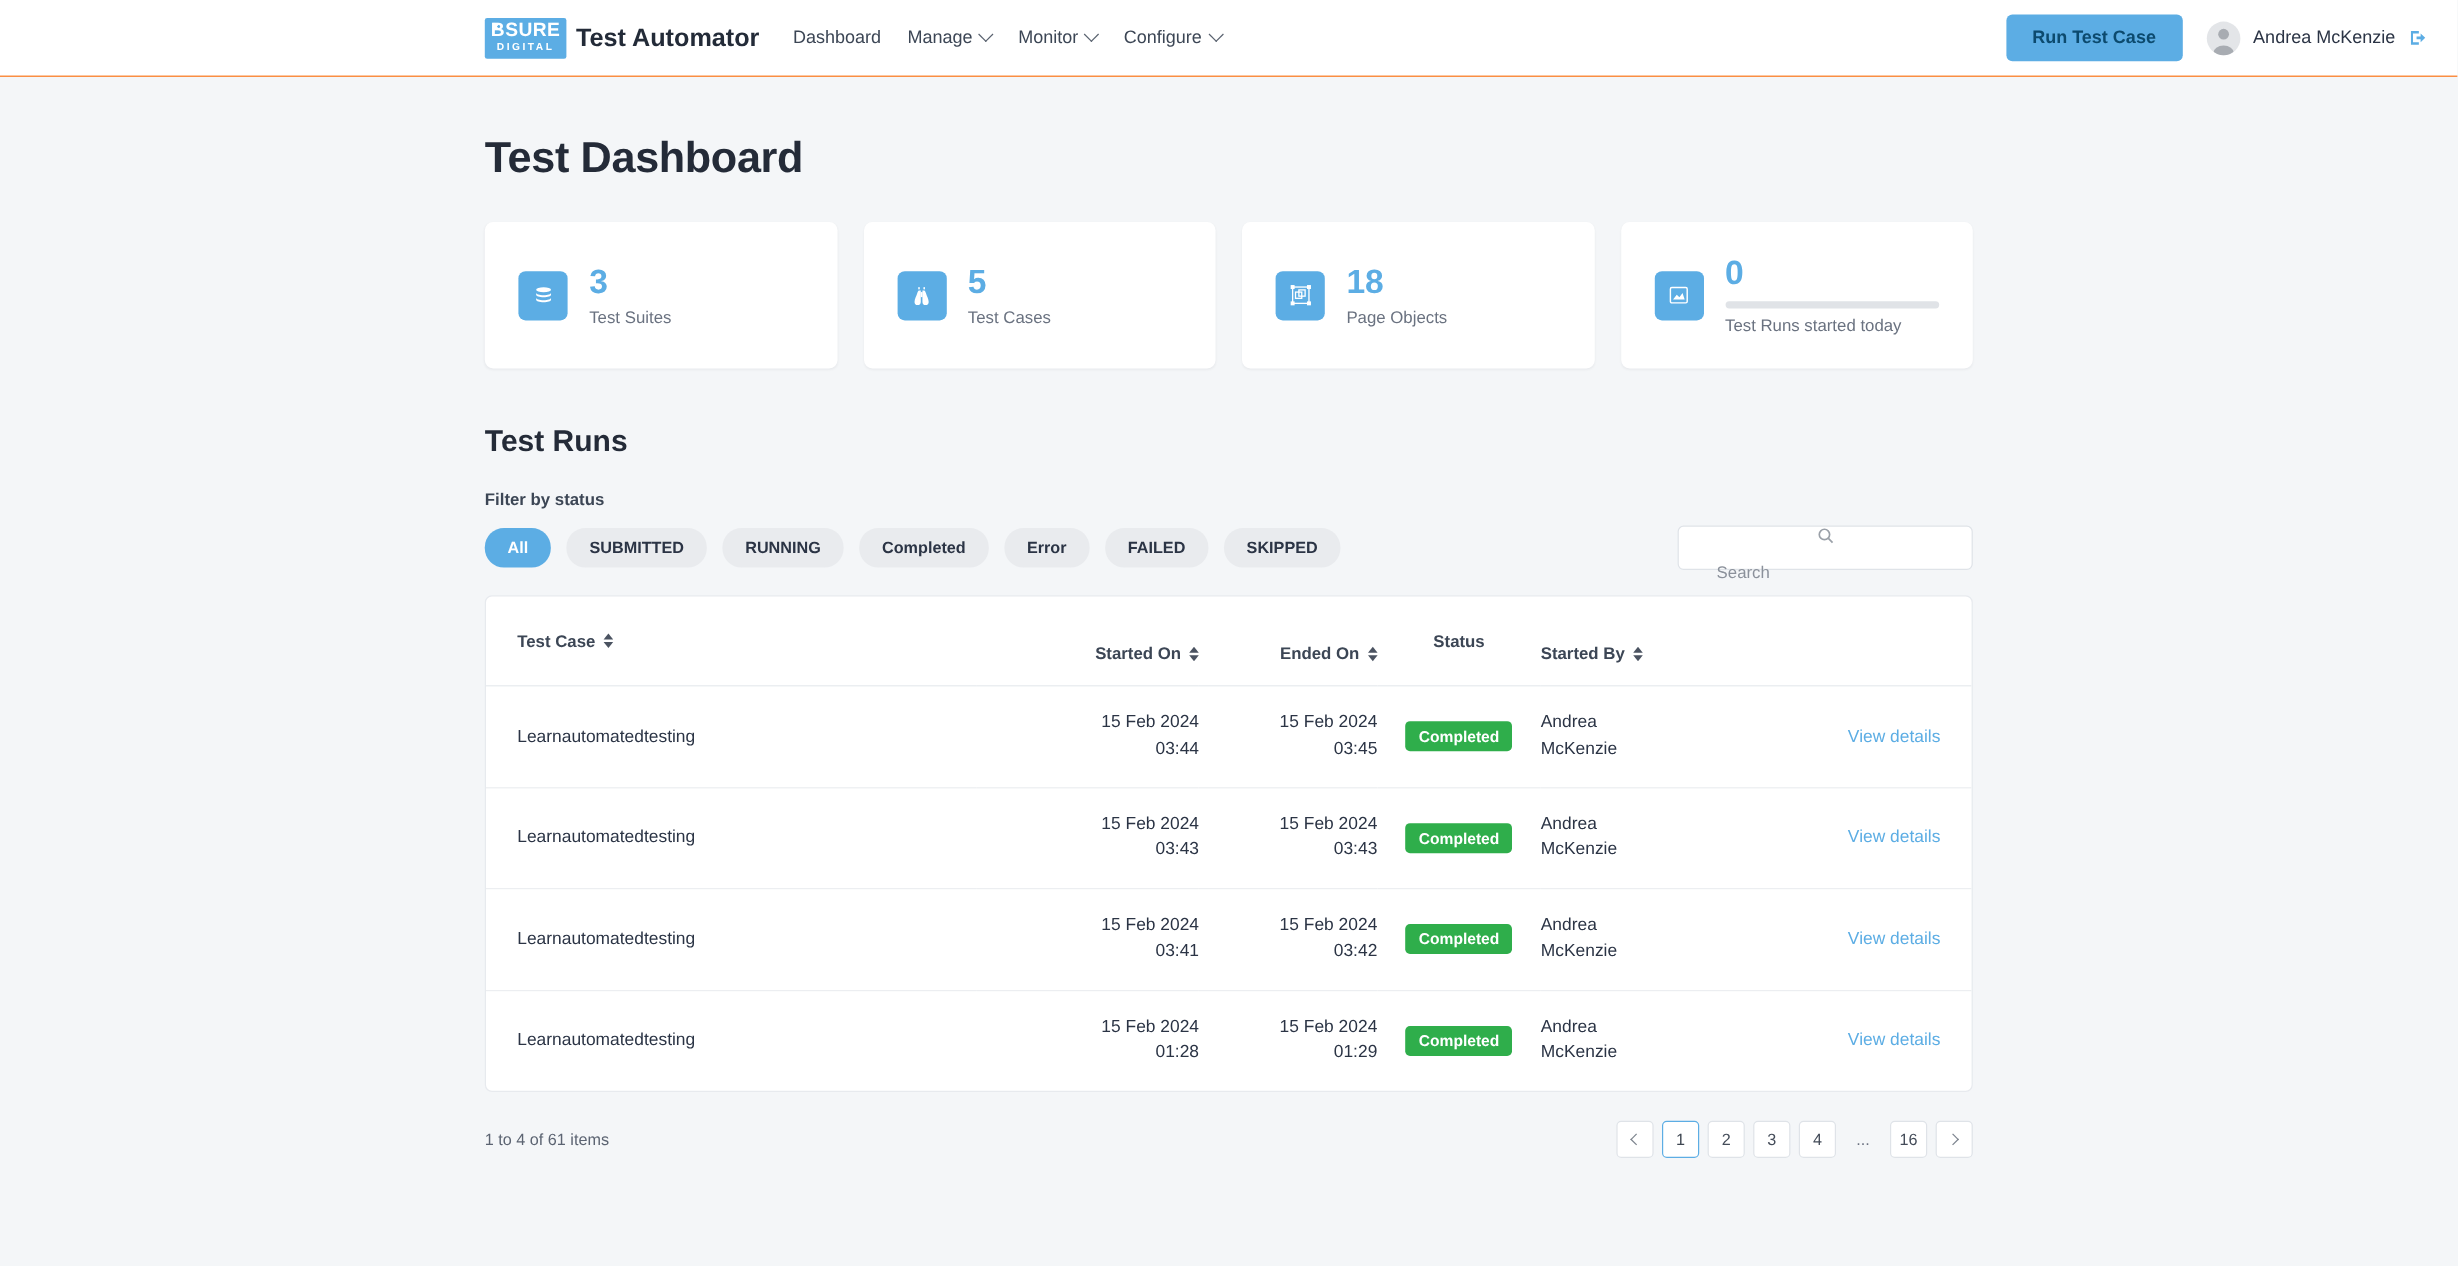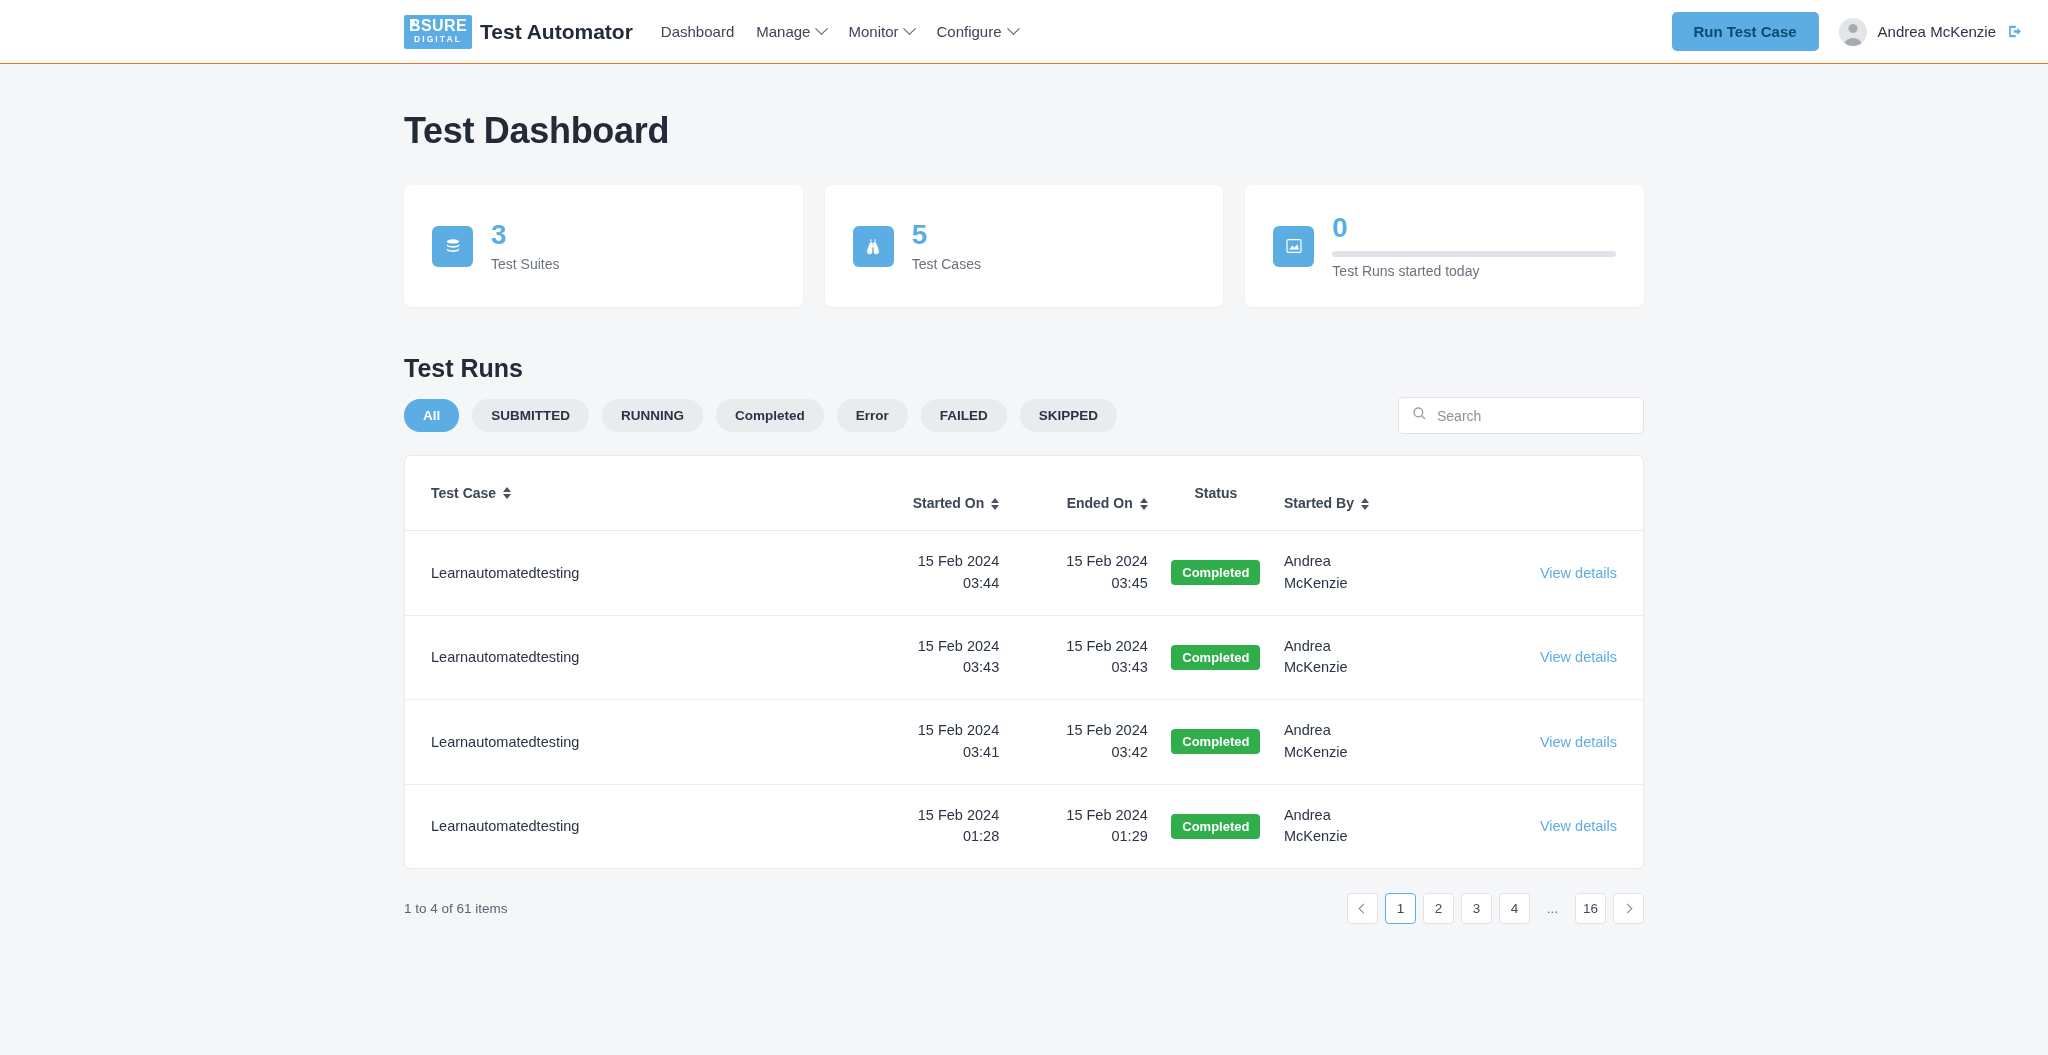--- a/index.html
+++ b/index.html
@@ -133,21 +133,21 @@
     background: #e9ebee; color: #2b3445;
     font-size: 13.5px; font-weight: bold;
     padding: 9px 19px; cursor: pointer; white-space: nowrap;
     font-family: "Liberation Sans", sans-serif;
   }
   .pill.active { background: #5cade4; color: #ffffff; text-align: center; }
   .search-wrap {
     margin-left: auto;
     width: 246px; height: 37px;
     background: #ffffff; border: 1px solid #dfe3e8; border-radius: 5px;
-    display: flex; align-items: center; gap: 10px; padding: 0 13px;
+    display: flex; align-items: center; gap: 10px; padding: 0 13px; flex-direction: column;
   }
   .search-input {
     border: none; outline: none; flex: 1; font-size: 14px; color: #2b3445;
     font-family: "Liberation Sans", sans-serif; background: transparent;
   }
   .search-input::placeholder { color: #8b919b; }
 
   
   .table-card {
     margin-top: 21px; background: #ffffff;
@@ -290,38 +290,56 @@
           <path d="M12.0 6.0h-1.3v9.6a2.6 2.6 0 0 0 5.2 0c0-2.4-1.6-5.2-2.2-7.1-.2-.7-.7-2.5-1.7-2.5z"></path>
           <rect x="9.2" y="7.4" width="1.6" height="4.2"></rect>
         </svg>
       </span>
       <div class="card-body">
         <span class="card-value">5</span>
         <span class="card-label">Test Cases</span>
       </div>
     </div>
 
+    <div class="card">
+      <span class="card-icon">
+        <svg width="20" height="20" viewBox="0 0 20 20" fill="none" stroke="#fff" stroke-width="1.1">
+          <rect x="3.2" y="3.2" width="13.6" height="13.6"></rect>
+          <rect x="5.6" y="7.4" width="5.2" height="5.2"></rect>
+          <rect x="8.4" y="5.6" width="5.2" height="5.2"></rect>
+          <rect x="2.1" y="2.1" width="2.2" height="2.2" fill="#fff"></rect>
+          <rect x="15.7" y="2.1" width="2.2" height="2.2" fill="#fff"></rect>
+          <rect x="2.1" y="15.7" width="2.2" height="2.2" fill="#fff"></rect>
+          <rect x="15.7" y="15.7" width="2.2" height="2.2" fill="#fff"></rect>
+        </svg>
+      </span>
+      <div class="card-body">
+        <span class="card-value">18</span>
+        <span class="card-label">Page Objects</span>
+      </div>
+    </div>
 
     <div class="card">
       <span class="card-icon">
         <svg width="20" height="20" viewBox="0 0 20 20" fill="none">
           <rect x="3.0" y="3.6" width="14" height="12.8" rx="1.2" stroke="#fff" stroke-width="1.2"></rect>
           <path d="M5.2 13.6l3.1-4.0 2.2 2.2 2.6-3.6 1.8 5.4z" fill="#fff"></path>
         </svg>
       </span>
       <div class="card-body">
         <span class="card-value">0</span>
         <span class="progress"></span>
         <span class="card-label">Test Runs started today</span>
       </div>
     </div>
 
   </div>
 
   <h2 class="section-title">Test Runs</h2>
+  <div class="filter-label">Filter by status</div>
 
   <div class="filter-row">
     <button class="pill active">All</button>
     <button class="pill">SUBMITTED</button>
     <button class="pill">RUNNING</button>
     <button class="pill">Completed</button>
     <button class="pill">Error</button>
     <button class="pill">FAILED</button>
     <button class="pill">SKIPPED</button>
 

